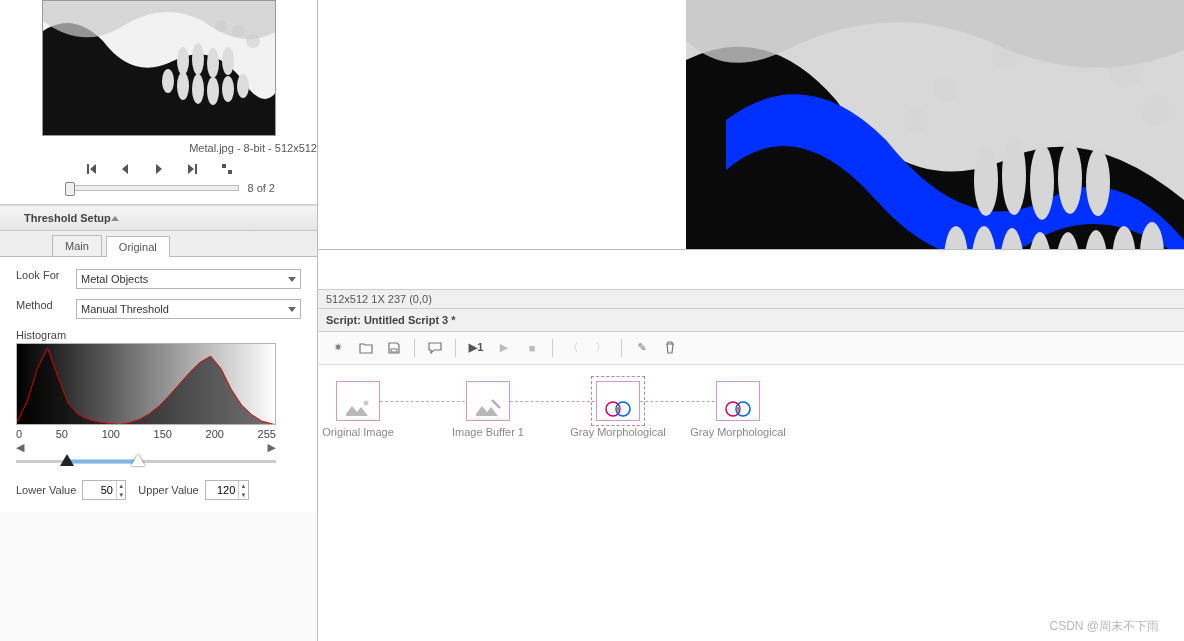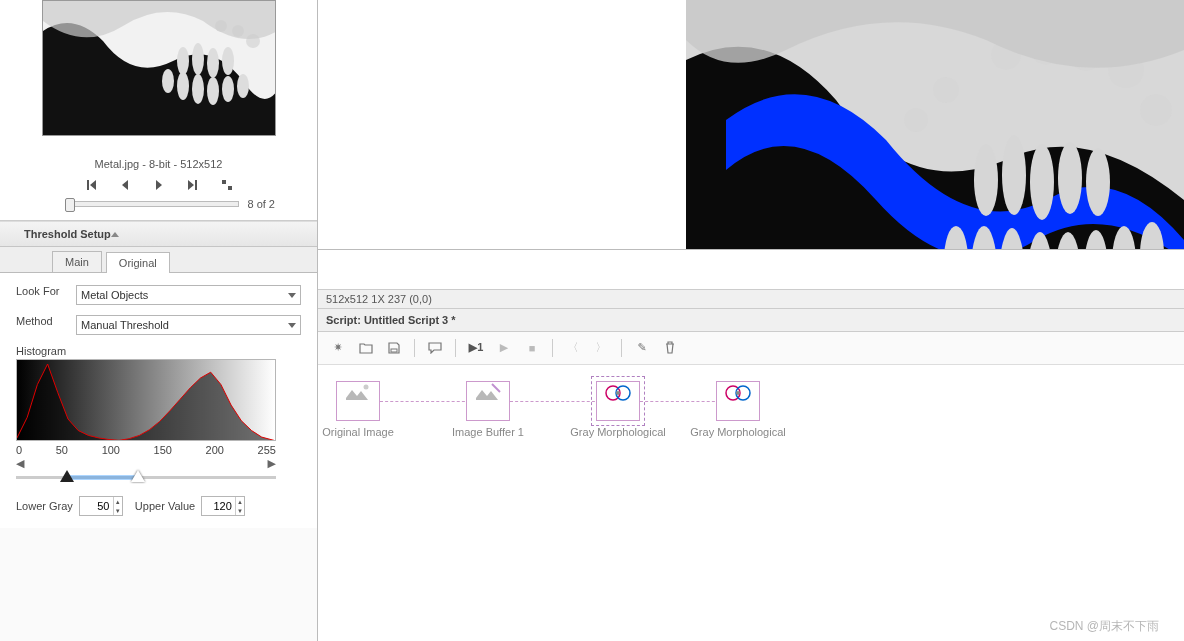--- a/index.html
+++ b/index.html
@@ -3,21 +3,21 @@
 <meta charset="utf-8">
 <style>
 * { box-sizing: border-box; margin: 0; padding: 0; font-family: Tahoma, Arial, sans-serif; font-size: 11px; }
 body { background: #fff; width: 1184px; height: 641px; overflow: hidden; position: relative; }
 .sidebar { position: absolute; left: 0; top: 0; width: 318px; height: 641px; border-right: 1px solid #bbb; background: #fafafa; }
 .main { position: absolute; left: 318px; top: 0; right: 0; height: 641px; display: flex; flex-direction: column; }
 
 .preview-panel { border-bottom: 1px solid #ccc; background: #fff; padding: 0 0 10px 0; }
 .thumb-wrap { display: flex; justify-content: center; padding-top: 0; }
 .thumb { width: 234px; height: 136px; border: 1px solid #999; background: #fff; position: relative; overflow: hidden; }
-.thumb-caption { text-align: center; color: #555; margin-top: 22px; }
+.thumb-caption { text-align: right; color: #555; margin-top: 6px; }
 .nav-row { display: flex; justify-content: center; gap: 16px; margin-top: 8px; }
 .nav-btn { width: 18px; height: 14px; display: flex; align-items: center; justify-content: center; color: #444; cursor: pointer; }
 .nav-btn svg { width: 12px; height: 12px; fill: #555; }
 .slider-row { display: flex; align-items: center; padding: 6px 42px 0 66px; gap: 8px; }
 .h-slider { flex: 1; height: 6px; background: #eee; border: 1px solid #bbb; position: relative; }
 .h-slider-thumb { position: absolute; left: -2px; top: -4px; width: 10px; height: 14px; background: #f0f0f0; border: 1px solid #888; border-radius: 2px; }
 .pg-label { color: #555; }
 
 .panel-header { background: linear-gradient(#f4f4f4, #e6e6e6); border-top: 1px solid #ddd; border-bottom: 1px solid #c5c5c5; padding: 6px 24px; color: #444; font-weight: bold; display: flex; justify-content: flex-start; align-items: center; }
 .panel-header .caret { width: 0; height: 0; border-left: 4px solid transparent; border-right: 4px solid transparent; border-bottom: 5px solid #888; }
@@ -50,21 +50,21 @@
 
 .canvas-area { flex: 1; position: relative; background: #fff; border-bottom: 1px solid #bbb; overflow: hidden; }
 .canvas-bg { position: absolute; inset: 8px 0 0 8px; background-image: radial-gradient(#ccc 0.5px, transparent 0.5px); background-size: 4px 4px; }
 .big-image { position: absolute; top: 0; bottom: 0; right: 0; width: 498px; background: #333; overflow: hidden; }
 .status-line { background: #f0f0f0; border-top: 1px solid #ccc; border-bottom: 1px solid #ccc; padding: 3px 8px; color: #555; margin-top: 39px; }
 .script-header { background: #f0f0f0; border-bottom: 1px solid #ccc; padding: 5px 8px; color: #444; font-weight: bold; }
 .toolbar { background: #fafafa; border-bottom: 1px solid #ddd; padding: 6px 10px; display: flex; gap: 8px; align-items: center; }
 .tb-btn { width: 20px; height: 20px; display: flex; align-items: center; justify-content: center; color: #777; cursor: pointer; }
 .tb-sep { width: 1px; height: 18px; background: #ccc; margin: 0 2px; }
 .script-canvas { flex: 1; background: #fff; padding: 18px 10px 10px 10px; position: relative; }
-.node { position: absolute; width: 44px; height: 40px; border: 1px solid #cc99cc; background: #fff; display: flex; align-items: flex-start; justify-content: center; }
+.node { position: absolute; width: 44px; height: 40px; border: 1px solid #cc99cc; background: #fff; display: flex; align-items: flex-end; justify-content: center; }
 .node.sel { outline: 1px dashed #b080c0; outline-offset: 4px; }
 .node-lbl { position: absolute; top: 44px; white-space: nowrap; color: #888; font-size: 11px; }
 .link { position: absolute; height: 0; border-top: 1px dashed #cc99cc; }
 .watermark { position: absolute; right: 25px; bottom: 6px; color: rgba(120,120,120,0.55); font-size: 12px; }
 </style>
 </head>
 <body>
 
 <div class="sidebar">
   <div class="preview-panel">
@@ -171,21 +171,21 @@
       <span>◀</span>
         <span>▶</span>
     </div>
     <div class="range-track">
       <div class="range-bar"></div>
       <div class="range-fill" id="range-fill" style="left: 50.9804px; width: 71.3725px;"></div>
       <div class="tri low" id="tri-low" style="left: 43.9804px;"></div>
       <div class="tri high" id="tri-high" style="left: 115.353px;"></div>
     </div>
     <div class="val-row">
-      <label>Lower Gray</label>
+      <label>Lower Value</label>
       <div class="spin">
         <input value="50" style="">
         <div class="spin-btns">
             <span>▲</span>
             <span>▼</span>
           </div>
       </div>
       <label style="margin-left:6px;">Upper Value</label>
       <div class="spin">
         <input value="120" style="">

